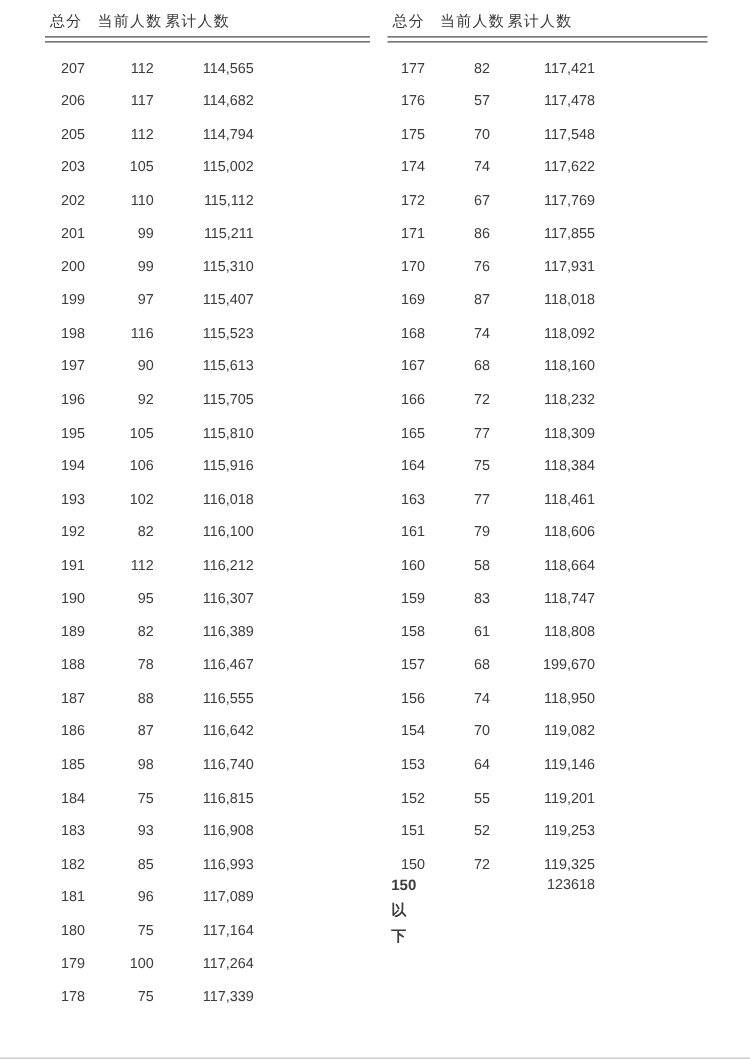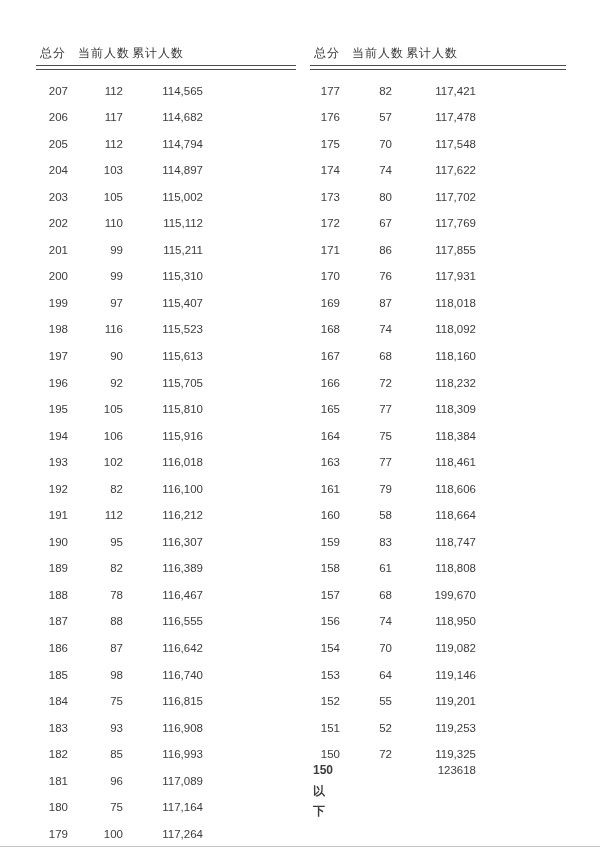--- a/index.html
+++ b/index.html
@@ -8,21 +8,21 @@
     width:600px; height:848px;
     background:#ffffff;
     font-family:"Liberation Sans", sans-serif;
     color:#3c3c3c;
     overflow:hidden;
   }
   .score-table { position:absolute; top:8px; }
   .score-table.left  { left:36px;  width:260px; }
   .score-table.right { left:310px; width:256px; }
 
-  .thead { position:relative; height:18px; font-size:12px; color:#383838;margin-top:36px; }
+  .thead { position:relative; height:18px; font-size:12px; color:#383838; }
   .thead .h { position:absolute; top:1px; white-space:nowrap; letter-spacing:1px; }
   .thead .h1 { left:4px; }
   .thead .h2 { left:42px; }
   .thead .h3 { left:96px; }
 
   .rule {
     margin-top:3px;
     height:3px;
     border-top:1px solid #4d4d4d;
     border-bottom:1px solid #4d4d4d;
@@ -75,25 +75,20 @@
           <span class="c c1">206</span>
           <span class="c c2">117</span>
           <span class="c c3">114,682</span>
         </div>
         <div class="row">
           <span class="c c1">205</span>
           <span class="c c2">112</span>
           <span class="c c3">114,794</span>
         </div>
         <div class="row">
-          <span class="c c1">204</span>
-          <span class="c c2">103</span>
-          <span class="c c3">114,897</span>
-        </div>
-        <div class="row">
           <span class="c c1">203</span>
           <span class="c c2">105</span>
           <span class="c c3">115,002</span>
         </div>
         <div class="row">
           <span class="c c1">202</span>
           <span class="c c2">110</span>
           <span class="c c3">115,112</span>
         </div>
         <div class="row">
@@ -239,25 +234,20 @@
         </div>
         <div class="row">
           <span class="c c1">175</span>
           <span class="c c2">70</span>
           <span class="c c3">117,548</span>
         </div>
         <div class="row">
           <span class="c c1">174</span>
           <span class="c c2">74</span>
           <span class="c c3">117,622</span>
-        </div>
-        <div class="row">
-          <span class="c c1">173</span>
-          <span class="c c2">80</span>
-          <span class="c c3">117,702</span>
         </div>
         <div class="row">
           <span class="c c1">172</span>
           <span class="c c2">67</span>
           <span class="c c3">117,769</span>
         </div>
         <div class="row">
           <span class="c c1">171</span>
           <span class="c c2">86</span>
           <span class="c c3">117,855</span>

